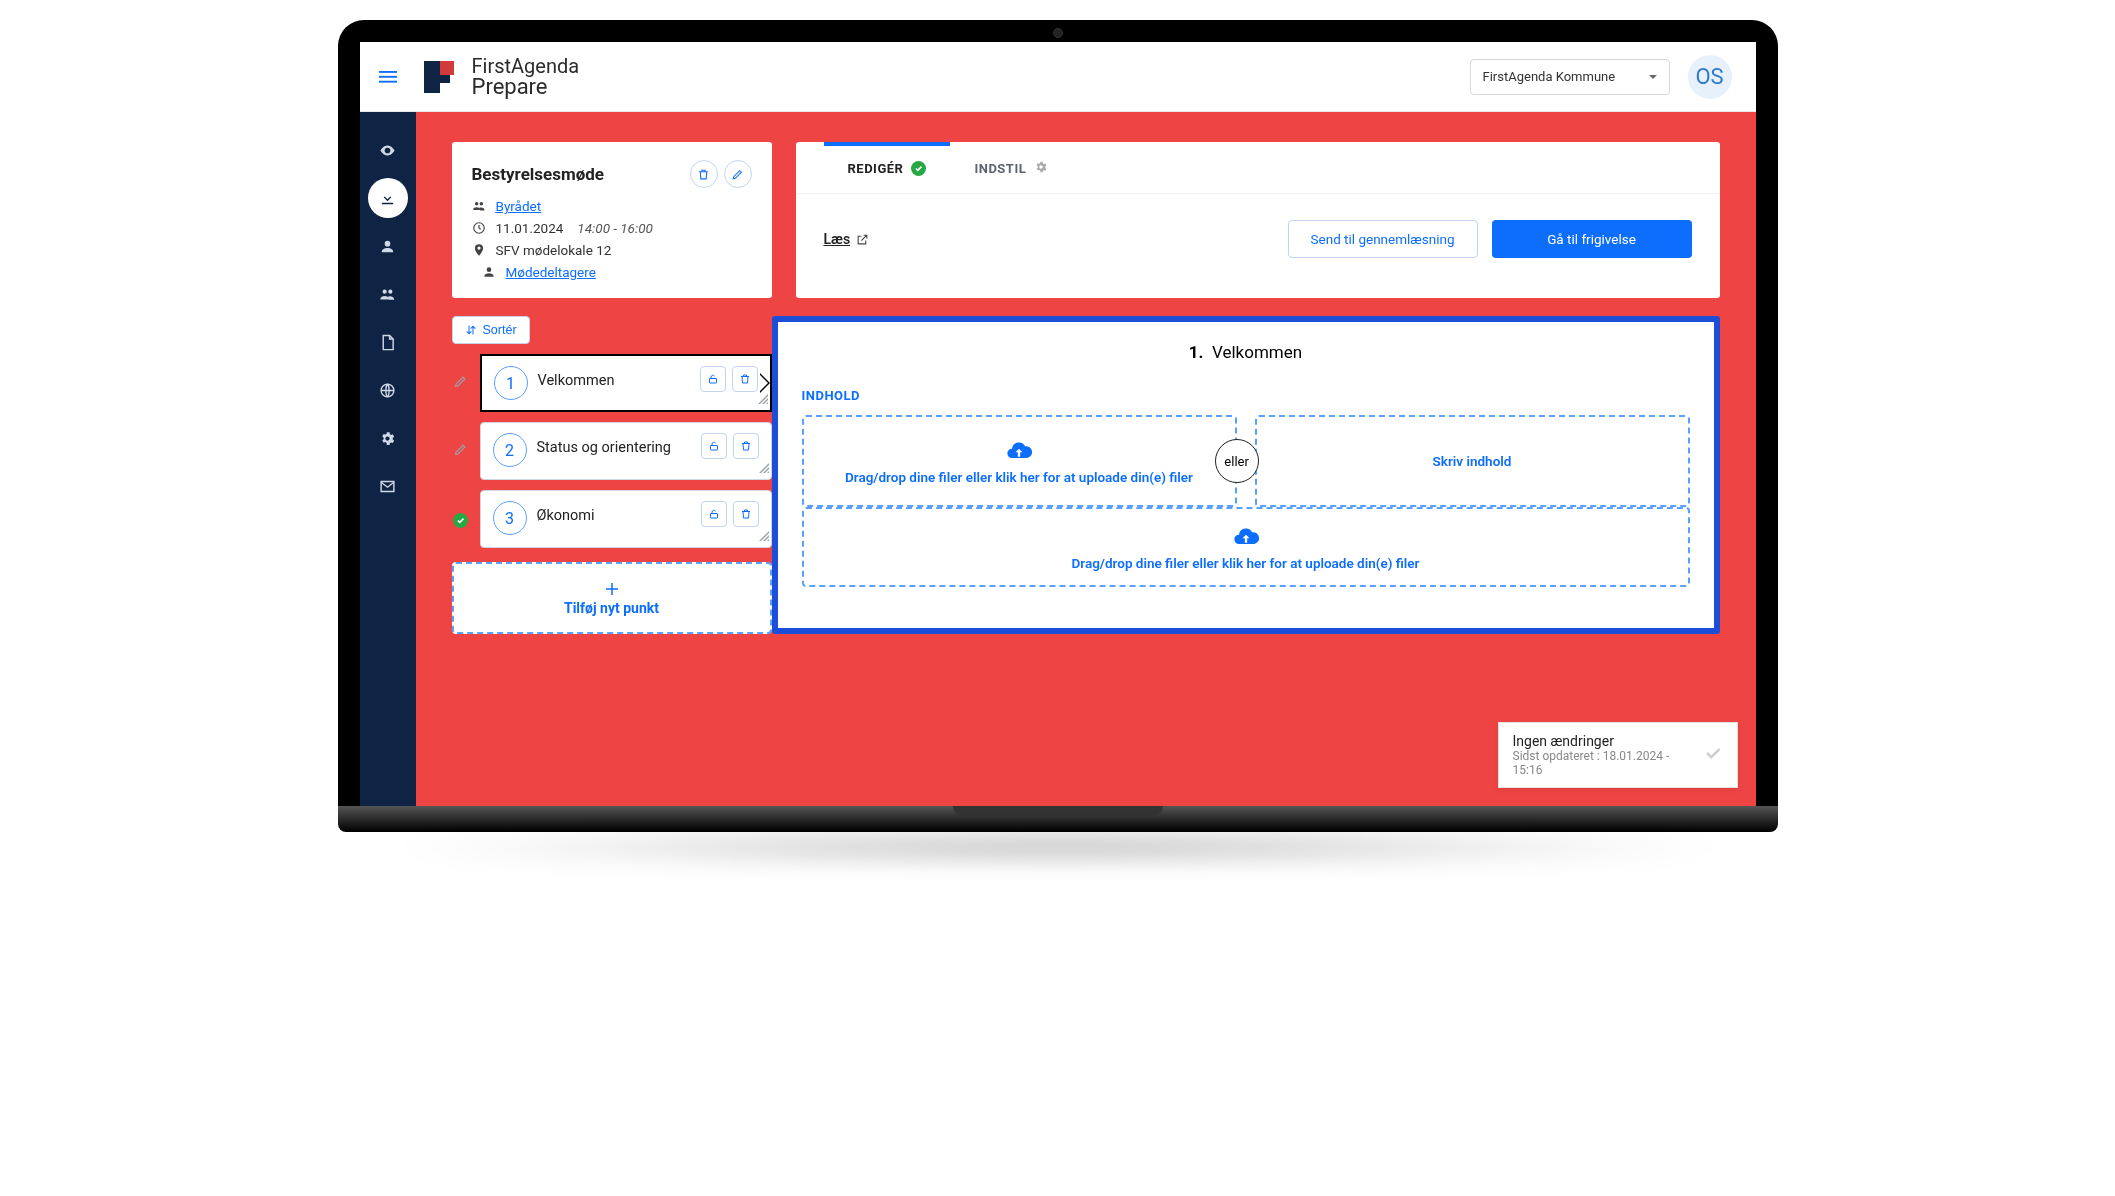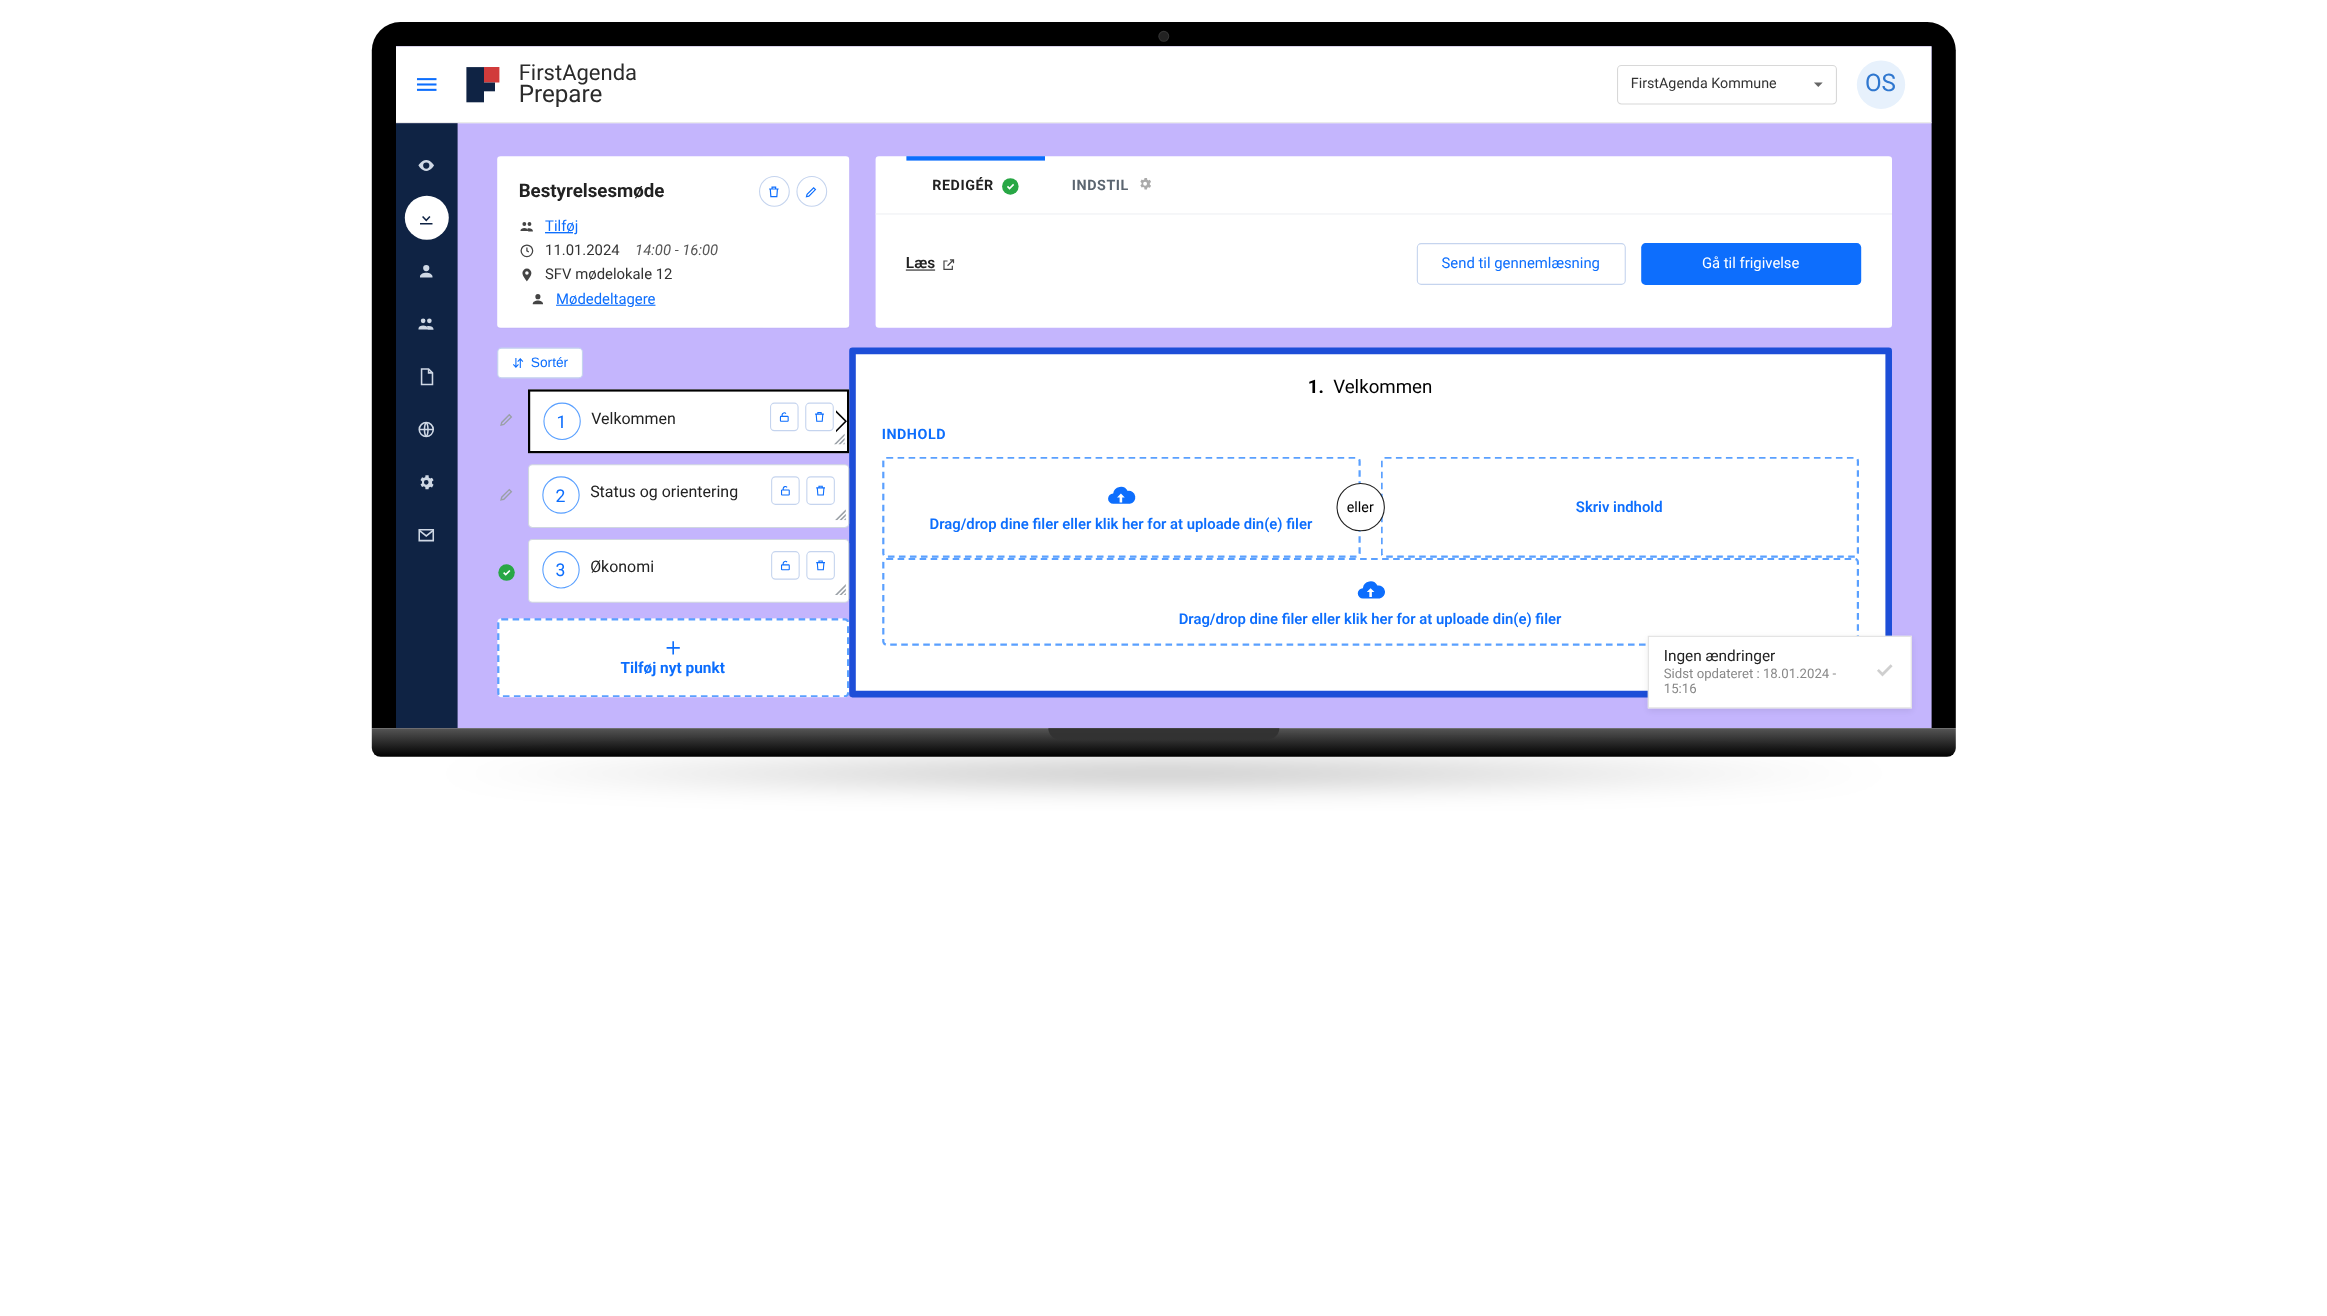--- a/index.html
+++ b/index.html
@@ -26,22 +26,22 @@
     position: absolute;
     top: 8px; left: 50%;
     transform: translateX(-50%);
     width: 10px; height: 10px;
     background: #222;
     border-radius: 50%;
     border: 1px solid #333;
   }
   .screen {
     width: 100%;
-    height: 620px;
-    background: #c4b5fd;
+    height: 764px;
+    background: #ef4444;
     overflow: hidden;
     position: relative;
   }
   .base {
     height: 26px;
     background: linear-gradient(#555, #222 60%, #000);
     border-radius: 0 0 8px 8px;
     position: relative;
   }
   .base::before {
@@ -426,21 +426,21 @@
                         </svg>
                       </div>
                   </div>
                 </div>
                 <div class="meta">
                   <div class="meta-row">
                     <svg viewBox="0 0 24 24" fill="currentColor">
                         <path d="M8 11a3 3 0 100-6 3 3 0 000 6zm8 0a3 3 0 100-6 3 3 0 000 6zM2 19v-1c0-2.5 3-4 6-4s6 1.5 6 4v1H2zm12 0v-1c0-1.2-.5-2.2-1.3-3 .8-.3 1.7-.5 2.6-.5 3 0 6 1.5 6 4v1h-7.3z"></path>
                       </svg>
                     <span class="link">
-                      <a class="link">Tilføj</a>
+                      <a class="link">Byrådet</a>
                     </span>
                   </div>
                   <div class="meta-row">
                     <svg viewBox="0 0 24 24" fill="none" stroke="currentColor" stroke-width="2">
                         <circle cx="12" cy="12" r="9"></circle>
                         <path d="M12 7v5l3 2"></path>
                       </svg>
                     <span>11.01.2024</span>
                     <span class="timeit">14:00 - 16:00</span>
                   </div>

